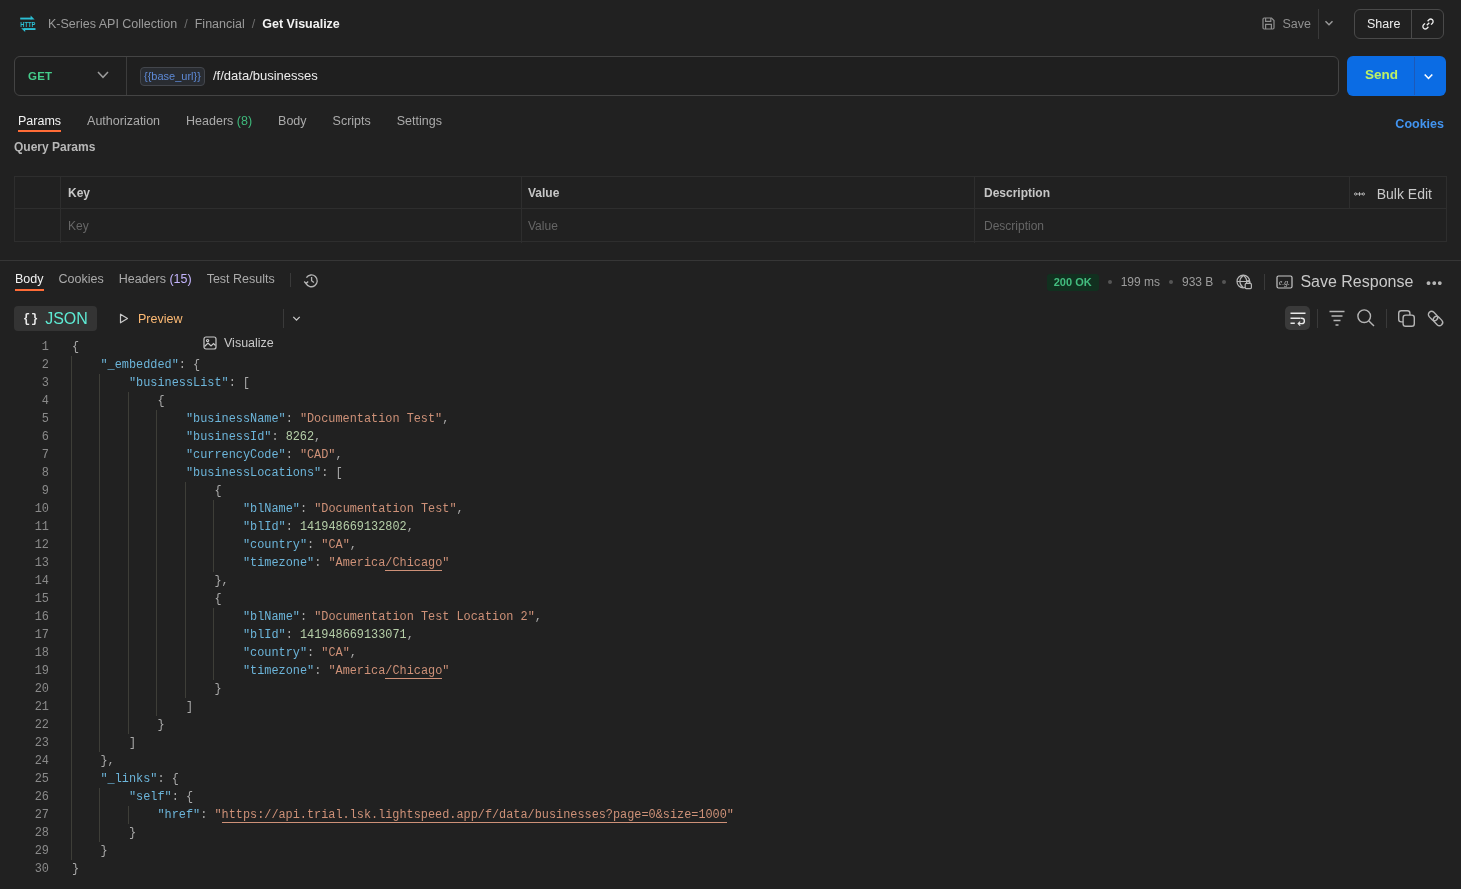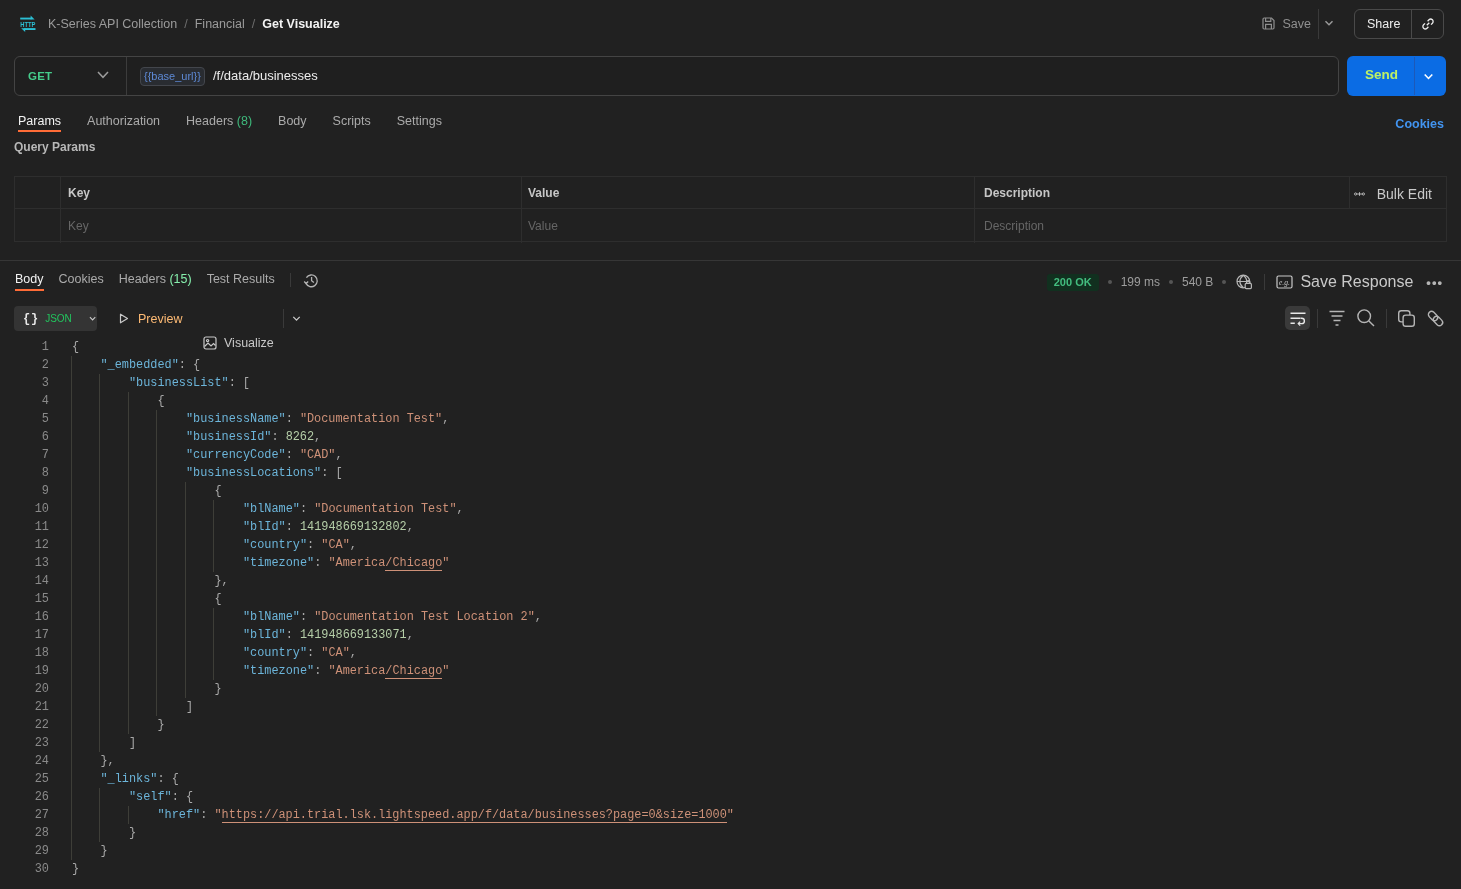--- a/index.html
+++ b/index.html
@@ -51,35 +51,35 @@
 #qptable .h { position:absolute; top:9px; color:#c6c6c6; font-size:12px; font-weight:700; }
 #qptable .ph { position:absolute; top:42px; color:#666666; font-size:12px; }
 #bulked { position:absolute; right:14px; top:9px; display:flex; align-items:center; color:#c9c9c9; font-size:14px; }
 #bulked svg { margin-right:12px; }
 
 
 #resp { position:absolute; left:0; top:260px; width:1461px; height:629px; border-top:1px solid #363636; }
 #resptabs { position:absolute; left:15px; top:11px; display:flex; font-size:12.5px; color:#ababab; align-items:flex-start; }
 #resptabs .tab { margin-right:15px; padding-bottom:3px; }
 #resptabs .active { color:#f3f3f3; border-bottom:2px solid #ff6c37; }
-#resptabs .cnt { color:#86efac; }
+#resptabs .cnt { color:#c4b5fd; }
 #histdiv { position:absolute; left:290px; top:12px; width:1px; height:14px; background:#3a3a3a; }
 #histicon { position:absolute; left:303px; top:11px; }
 
 #respmeta { position:absolute; right:18px; top:12px; display:flex; align-items:center; }
 #status { background:#11301f; color:#43bd7f; font-size:11px; font-weight:700; padding:2px 7px 3px; border-radius:3px; }
 .mdot { width:4px; height:4px; border-radius:50%; background:#555; margin:0 9px; }
 .mtxt { color:#9d9d9d; font-size:12px; }
 #metadiv { width:1px; height:16px; background:#3a3a3a; margin:0 11px; }
 #saveresp { color:#c9c9c9; font-size:16px; margin-left:7px; }
 #moredots { color:#b5b5b5; font-size:13px; font-weight:700; letter-spacing:1px; margin-left:13px; }
 
 #jsonbtn { position:absolute; left:14px; top:45px; width:83px; height:25px; background:#343434; border-radius:4px; display:flex; align-items:center; }
 #jsonbtn .br { color:#e8e8e8; font-size:12px; font-weight:700; margin:0 7px 0 9px; font-family:"Liberation Mono",monospace; }
-#jsonbtn .t { color:#22c55e; font-size:10px; margin-right:16px; }
+#jsonbtn .t { color:#5eead4; font-size:16px; margin-right:16px; }
 #prevbtn { position:absolute; left:117px; top:45px; display:flex; align-items:center; height:25px; color:#fdba74; font-size:12.5px; }
 #prevbtn svg { margin-right:8px; }
 #visbtn { position:absolute; left:203px; top:45px; display:flex; align-items:center; height:25px; color:#c9c9c9; font-size:12.5px;margin-top:24px; }
 #visbtn svg { margin-right:7px; }
 #visdiv { position:absolute; left:283px; top:48px; width:1px; height:19px; background:#3a3a3a; }
 #vischev { position:absolute; left:291px; top:52px; }
 
 #ricons { position:absolute; left:0; top:0; width:1461px; height:0; }
 #wrapbtn { position:absolute; left:1285px; top:45px; width:25px; height:24px; background:#3a3a3a; border-radius:5px; display:flex; align-items:center; justify-content:center; }
 .rdiv { position:absolute; width:1px; height:19px; background:#3a3a3a; top:48px; }
@@ -195,21 +195,21 @@
     <svg id="histicon" width="17" height="17" viewBox="0 0 17 17" fill="none" stroke="#b5b5b5" stroke-width="1.3">
       <path d="M3.4 5.6 A5.9 5.9 0 1 1 3.0 11.4"></path>
       <path d="M1.2 9.5 3.1 11.5 5.2 9.6"></path>
       <path d="M8.6 4.9 V8.7 L10.9 10.6"></path>
     </svg>
     <div id="respmeta">
       <span id="status">200 OK</span>
       <div class="mdot"></div>
       <span class="mtxt">199 ms</span>
       <div class="mdot"></div>
-      <span class="mtxt">540 B</span>
+      <span class="mtxt">933 B</span>
       <div class="mdot"></div>
       <svg width="18" height="18" viewBox="0 0 18 18" fill="none" stroke="#b5b5b5" stroke-width="1.2">
         <circle cx="8.3" cy="8.5" r="6.3"></circle>
         <path d="M2 8.5h12.6M8.3 2.2c-4.6 4-4.6 8.6 0 12.6M8.3 2.2c2.6 2.2 3.7 4.6 3.4 6.9"></path>
         <rect x="10.2" y="10.4" width="6.2" height="5.2" rx="1" fill="#212121" stroke="#b5b5b5"></rect>
         <path d="M11.6 10.4v-1.1a1.7 1.7 0 0 1 3.4 0v1.1" fill="none"></path>
       </svg>
       <div id="metadiv"></div>
       <svg width="17" height="14" viewBox="0 0 17 14">
         <rect x="1" y="1" width="15" height="12" rx="1.5" fill="none" stroke="#c9c9c9" stroke-width="1.2"></rect>

